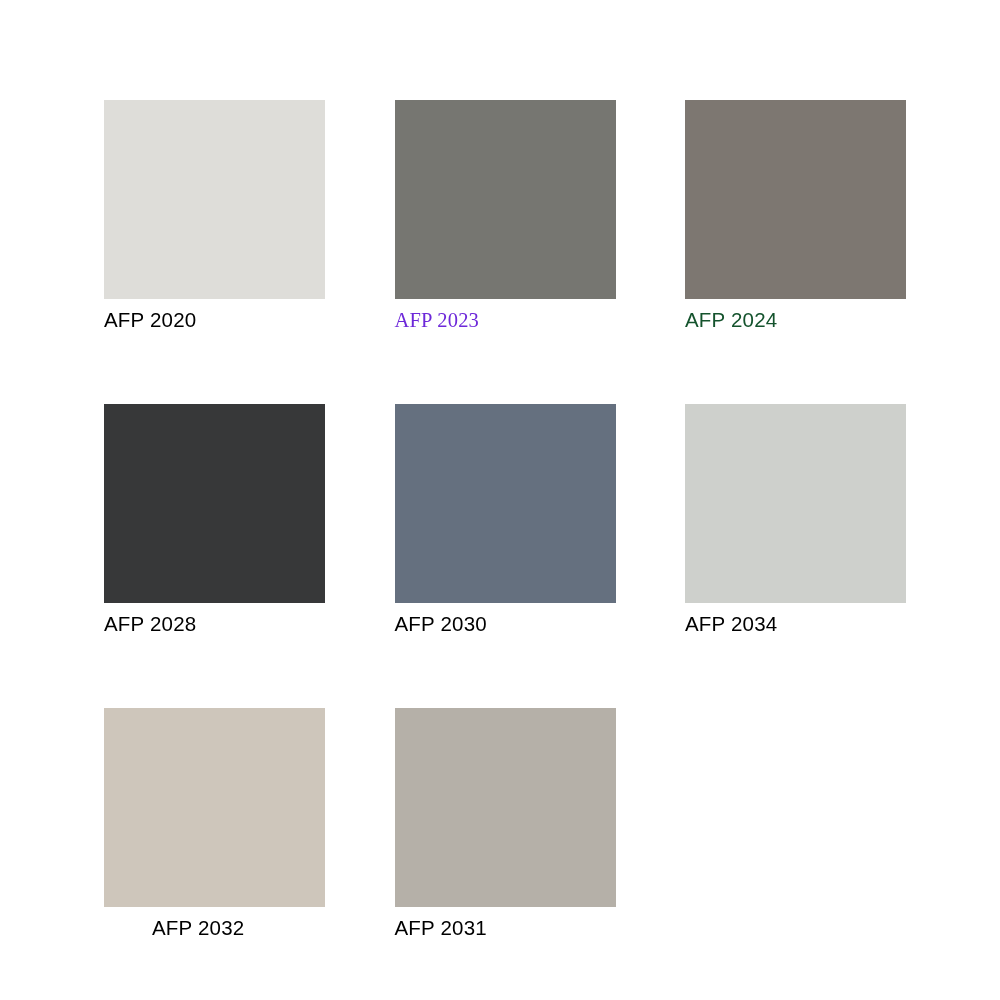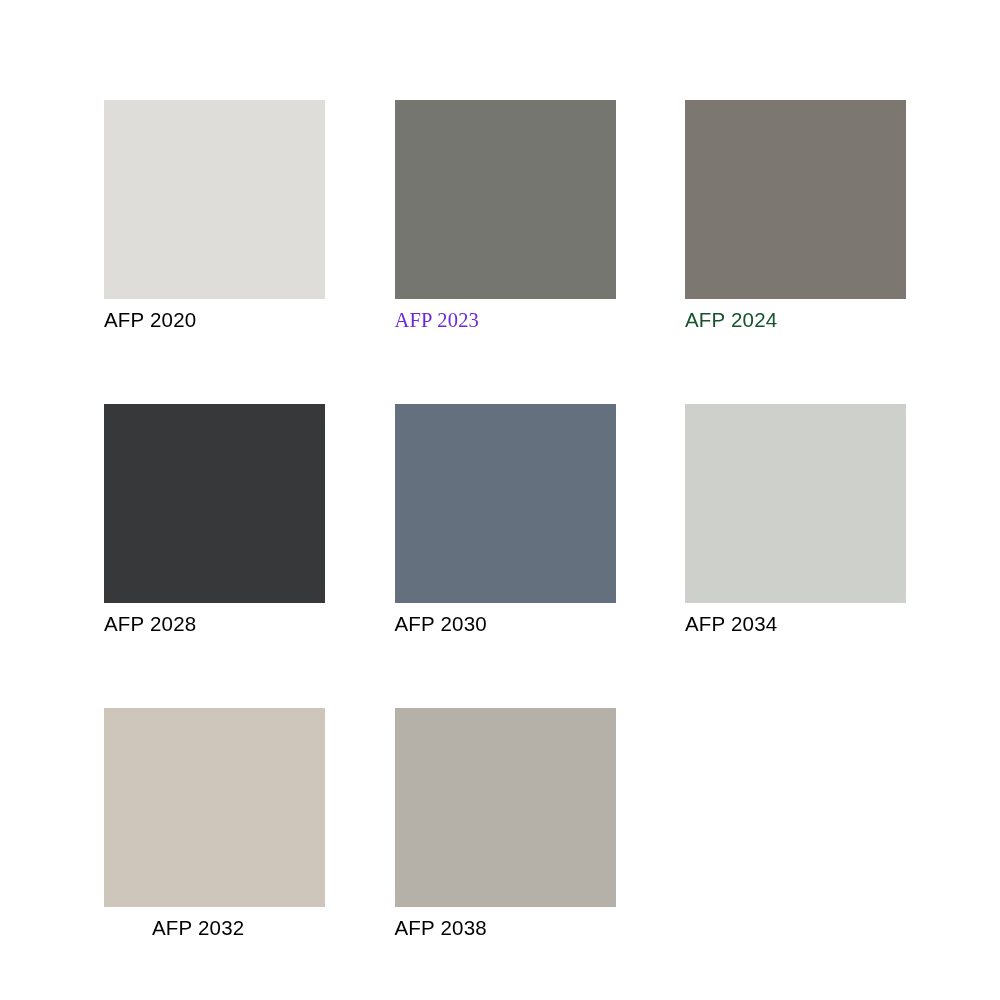--- a/index.html
+++ b/index.html
@@ -87,16 +87,16 @@
     <span class="swatch-label" style="color: rgb(0, 0, 0);">AFP 2034</span>
   </div>
 
   <div class="swatch-cell">
     <span class="swatch-chip" style="background-color: rgb(206, 198, 187);"></span>
     <span class="swatch-label" style="color: rgb(0, 0, 0); margin-left: 48px;">AFP 2032</span>
   </div>
 
   <div class="swatch-cell">
     <span class="swatch-chip" style="background-color: rgb(181, 176, 168);"></span>
-    <span class="swatch-label" style="color: rgb(0, 0, 0);">AFP 2038</span>
+    <span class="swatch-label" style="color: rgb(0, 0, 0);">AFP 2031</span>
   </div>
 
 </div>
 
 </body></html>

